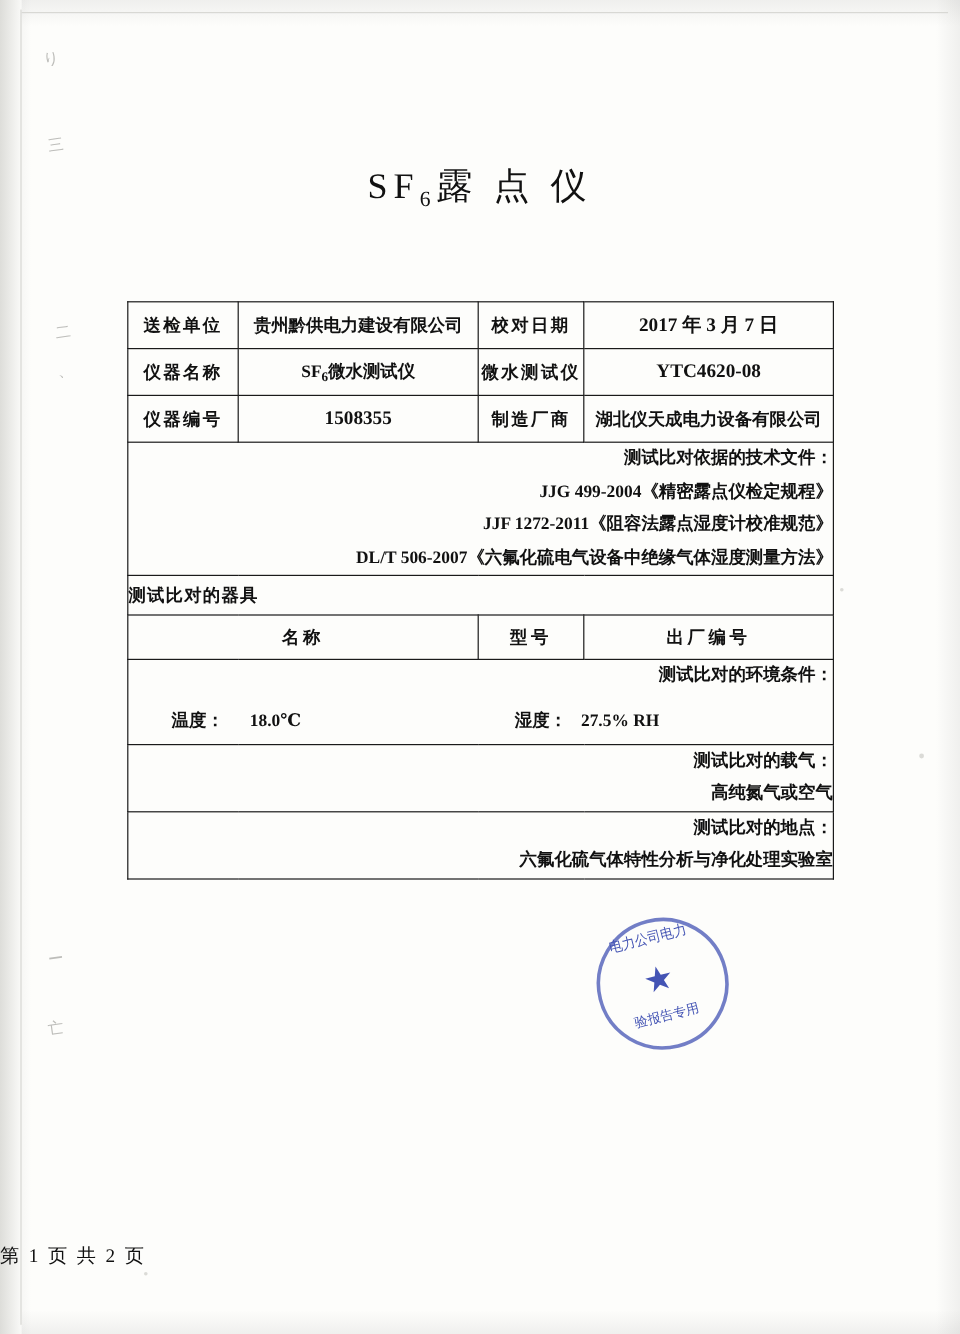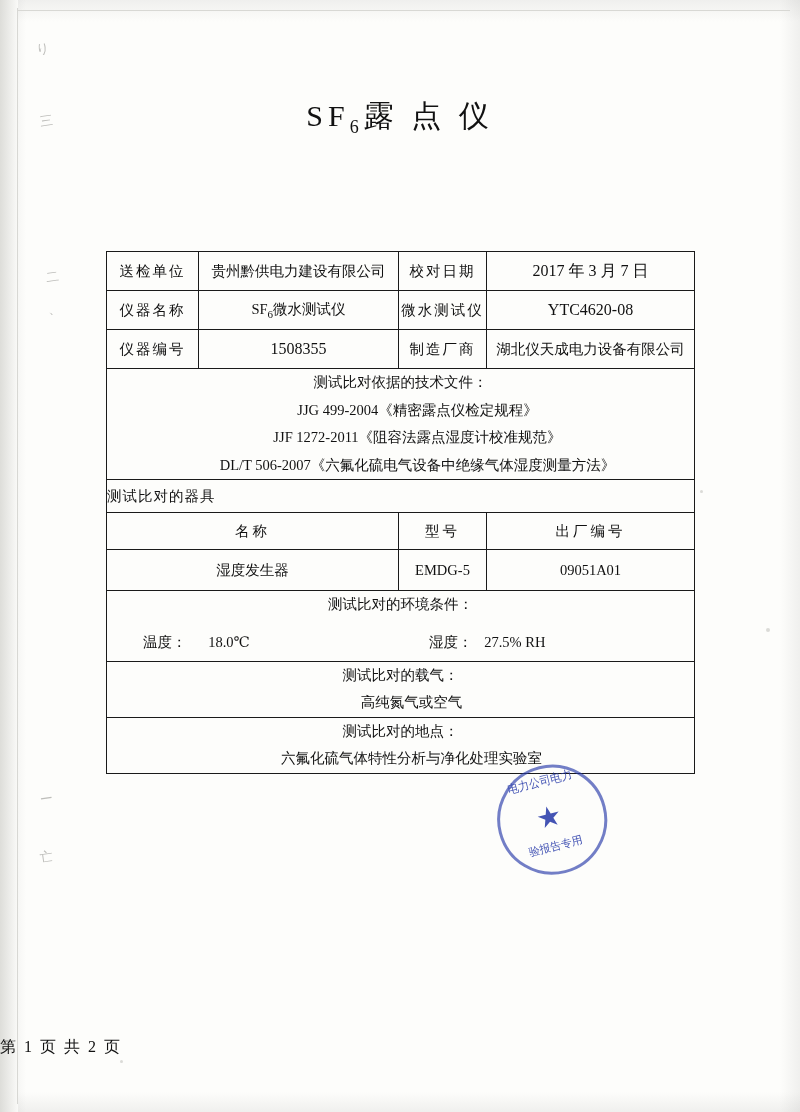--- a/index.html
+++ b/index.html
@@ -71,55 +71,57 @@
   .title-wrap {
     position: absolute;
     left: 0; top: 96px;
     width: 800px;
     text-align: center;
   }
   .title-line1 {
     font-size: 30px;
     letter-spacing: 5px;
     font-family: "Liberation Serif", serif;
+    margin-top: 39px;
   }
   .title-line1 .sf { font-family: "Liberation Serif", serif; }
   .title-line1 .sub { font-size: 18px; vertical-align: sub; }
   .title-line2 {
     margin-top: 22px;
     font-size: 30px;
     letter-spacing: 10px;
   }
 
   table.main {
     position: absolute;
     left: 106px;
     top: 251px;
     width: 588px;
     border-collapse: collapse;
     table-layout: fixed;
+    font-weight: bold;
   }
   table.main td {
     border: 1px solid #1a1a1a;
     font-size: 14.5px;
     padding: 0;
     vertical-align: middle;
   }
   .cell-lab {
     text-align: center;
     height: 38px;
     letter-spacing: 2px;
   }
   .cell-val {
     text-align: center;
     height: 38px;
   }
   .cell-val.big { font-size: 16px; }
   .cell-free {
-    text-align: center;
+    text-align: right;
     padding: 6px 0 6px 10px;
     line-height: 1.9;
   }
   .indent1 { padding-left: 34px; display: block; }
   .indent2 { padding-left: 22px; display: block; }
 
   .sub-head {
     text-align: left;
     height: 32px;
     letter-spacing: 1px;
@@ -269,25 +271,20 @@
       </tr>
 
 
       <tr>
         <td class="sub-head" colspan="4">测试比对的器具</td>
       </tr>
       <tr>
         <td class="dev-head" colspan="2">名称</td>
         <td class="dev-head">型号</td>
         <td class="dev-head">出厂编号</td>
-      </tr>
-      <tr>
-        <td class="dev-cell" colspan="2">湿度发生器</td>
-        <td class="dev-cell">EMDG-5</td>
-        <td class="dev-cell">09051A01</td>
       </tr>
 
       <tr>
         <td class="cell-free" colspan="4">
           <span>测试比对的环境条件：</span>
           <div class="env-row">
             <span class="env-temp">
               <span>温度：</span>
               <span style="margin-left:18px;">18.0℃</span>
             </span>

